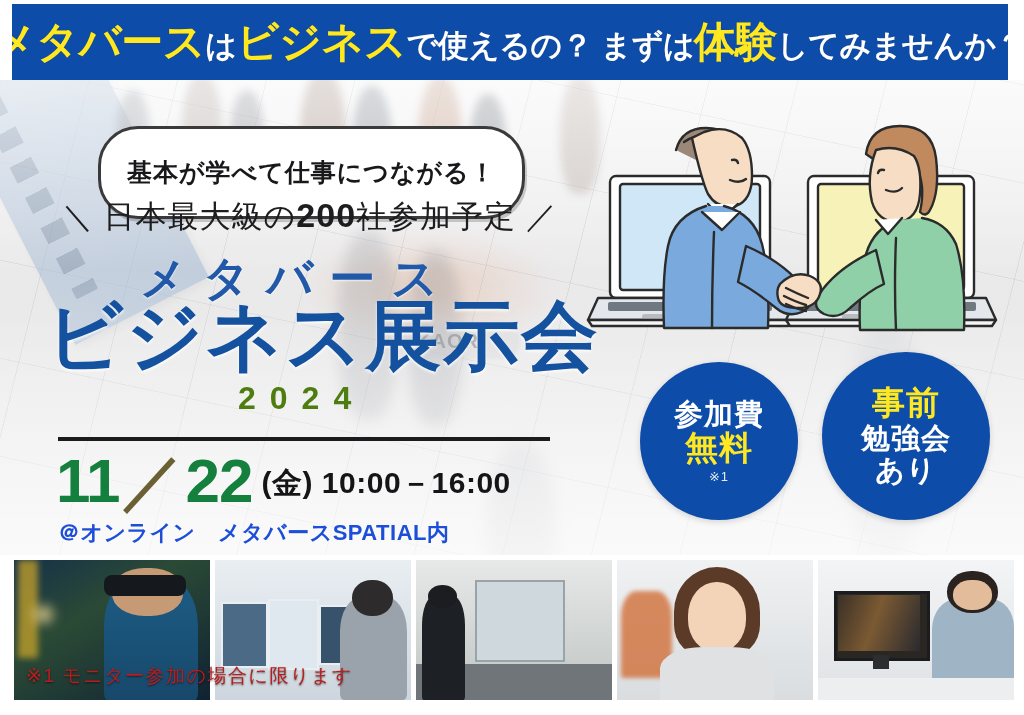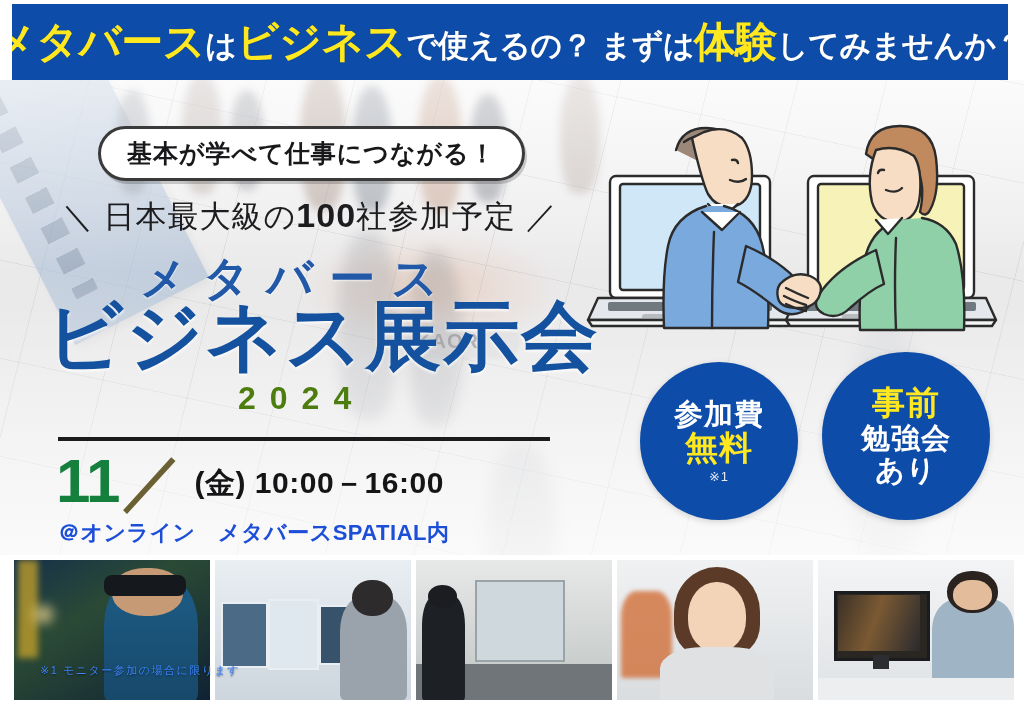--- a/index.html
+++ b/index.html
@@ -82,21 +82,21 @@
     font-size:20px;font-weight:bold;letter-spacing:1px;filter:blur(.6px);
   }
   .niki-txt{
     position:absolute;left:620px;top:126px;color:rgba(150,150,156,.70);
     font-size:22px;font-weight:bold;letter-spacing:1px;filter:blur(.8px);
   }
 
   
   .pill{
     position:absolute;left:98px;top:126px;
-    padding:8px 26px;border:3px solid #3a3a3a;border-radius:40px;
+    padding:27px 26px;border:3px solid #3a3a3a;border-radius:40px;
     background:#ffffff;box-shadow:2px 3px 0 rgba(0,0,0,.18);
   }
   .pill span{font-size:25px;font-weight:bold;color:#18181a;letter-spacing:1px;white-space:nowrap;}
 
   
   .subhead{
     position:absolute;left:62px;top:196px;white-space:nowrap;
     font-size:31px;color:#1d1d1f;letter-spacing:1px;
   }
   .subhead b{font-weight:bold;font-size:34px;}
@@ -176,22 +176,22 @@
   .p5 .scr{position:absolute;left:8%;top:22%;width:46%;height:46%;background:#2a2622;border:3px solid #1a1c1f;}
   .p5 .scrin{position:absolute;left:10%;top:25%;width:42%;height:40%;
     background:linear-gradient(110deg,#3b3026,#7b5a33 45%,#2a2a2e);}
   .p5 .stand{position:absolute;left:28%;top:68%;width:8%;height:10%;background:#2b2d31;}
   .p5 .manB{position:absolute;left:58%;top:28%;width:42%;height:72%;background:#9fb4c4;border-radius:30% 28% 4% 4%;}
   .p5 .manH{position:absolute;left:66%;top:8%;width:26%;height:30%;background:#2b2320;border-radius:48%;}
   .p5 .manF{position:absolute;left:69%;top:14%;width:20%;height:22%;background:#e3bd9b;border-radius:46%;}
   .p5 .deskb{position:absolute;left:0;top:84%;width:100%;height:16%;background:#eceef0;}
 
   .footnote{
-    position:absolute;left:40px;top:663px;white-space:nowrap;
-    font-size:11px;color:#3b82f6;letter-spacing:1.5px;
+    position:absolute;left:26px;top:663px;white-space:nowrap;
+    font-size:19px;color:#b91c1c;letter-spacing:1.5px;
     text-shadow:0 1px 2px rgba(0,0,0,.55);
   }
 </style>
 </head>
 <body>
 
 <div class="flyer">
 
   <div class="banner">
     <div class="banner-text">
@@ -219,31 +219,32 @@
     <div class="sil s10"></div>
     <div class="sil s11"></div>
     <div class="floor-wash"></div>
   </div>
 
   <div class="pill">
     <span>基本が学べて仕事につながる！</span>
   </div>
 
   <div class="subhead">
-    <span>＼ 日本最大級の</span><b>100</b><span>社参加予定 ／</span>
+    <span>＼ 日本最大級の</span><b>200</b><span>社参加予定 ／</span>
   </div>
 
   <div class="title-sm">メタバース</div>
   <div class="title-lg">ビジネス展示会</div>
   <div class="title-year">2024</div>
 
   <div class="rule"></div>
   <div class="dateline">
     <span class="date-big">11</span>
       <span class="date-slash">／</span>
+      <span class="date-big">22</span>
       <span class="date-rest">(金) 10:00－16:00</span>
   </div>
   <div class="venue">＠オンライン　メタバースSPATIAL内</div>
 
   <div class="circle c-fee">
     <div class="c-line">参加費</div>
     <div class="c-line y">無料</div>
     <div class="c-note">※1</div>
   </div>
 

